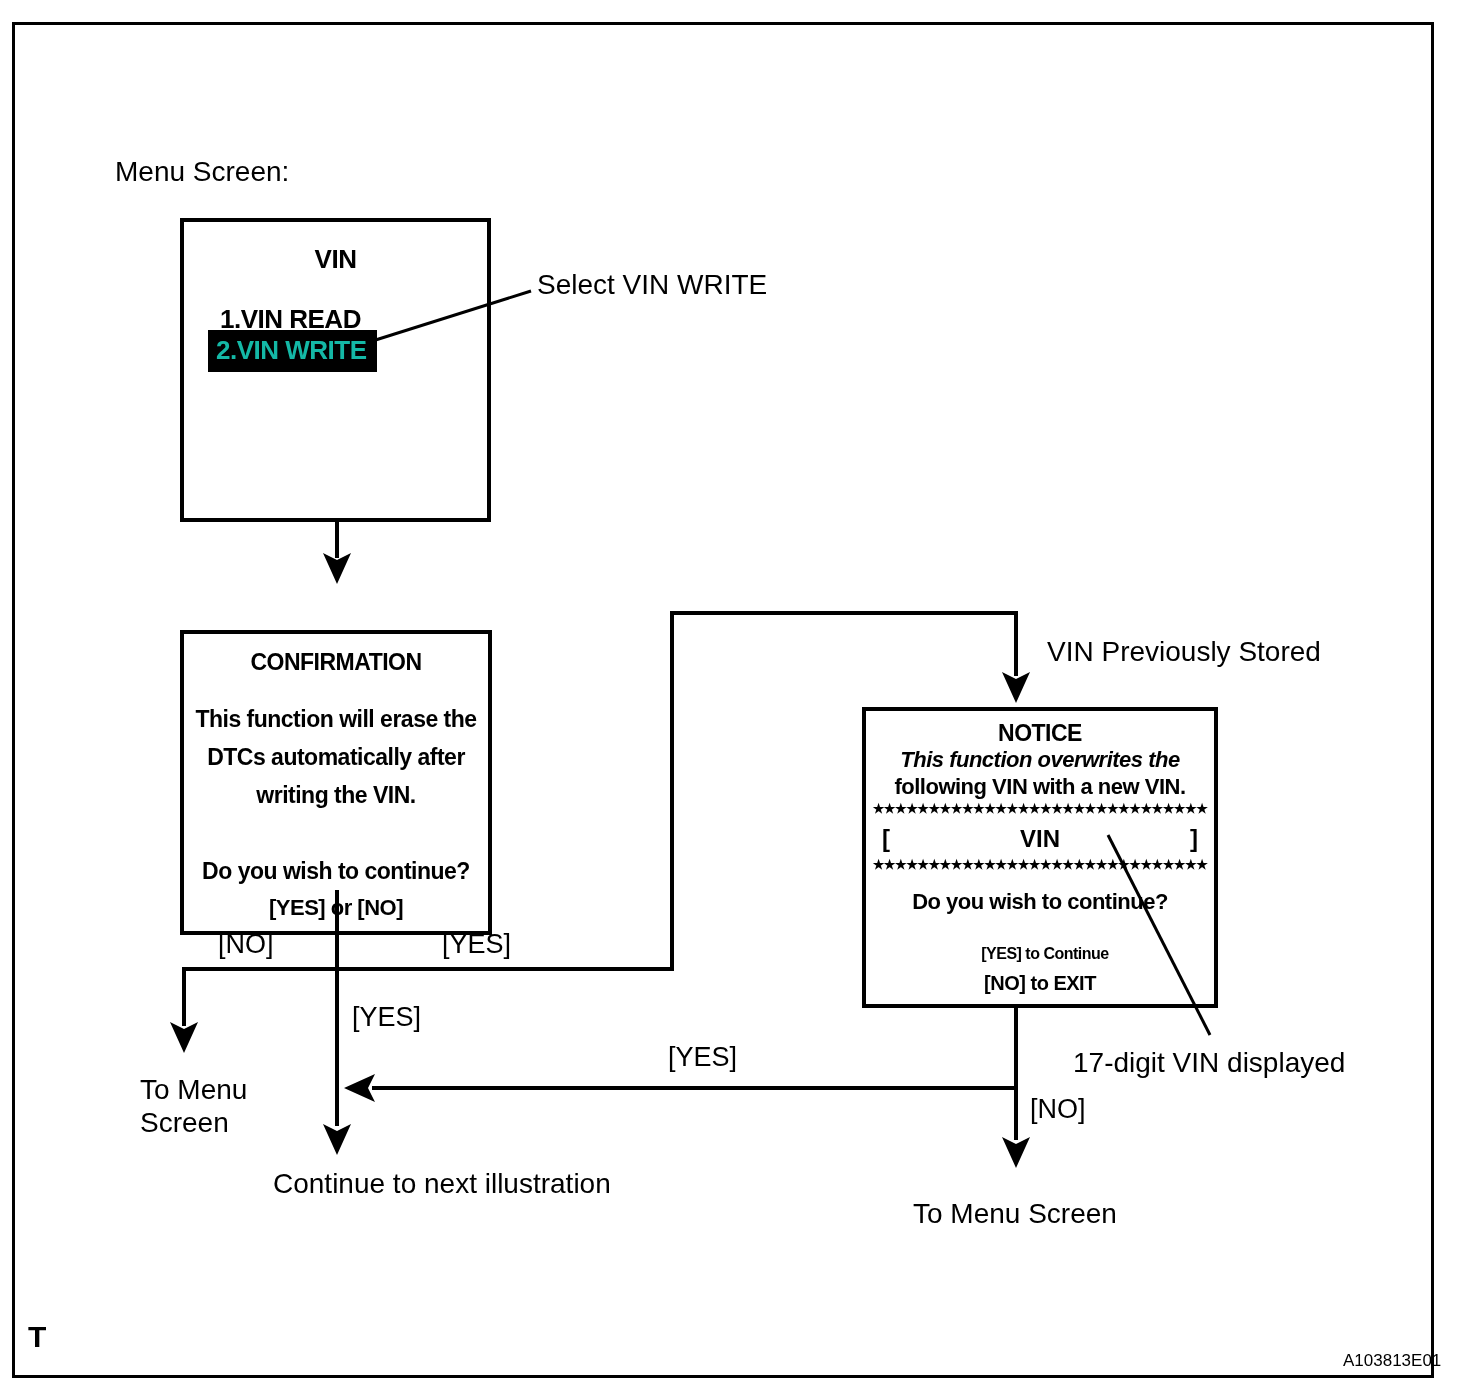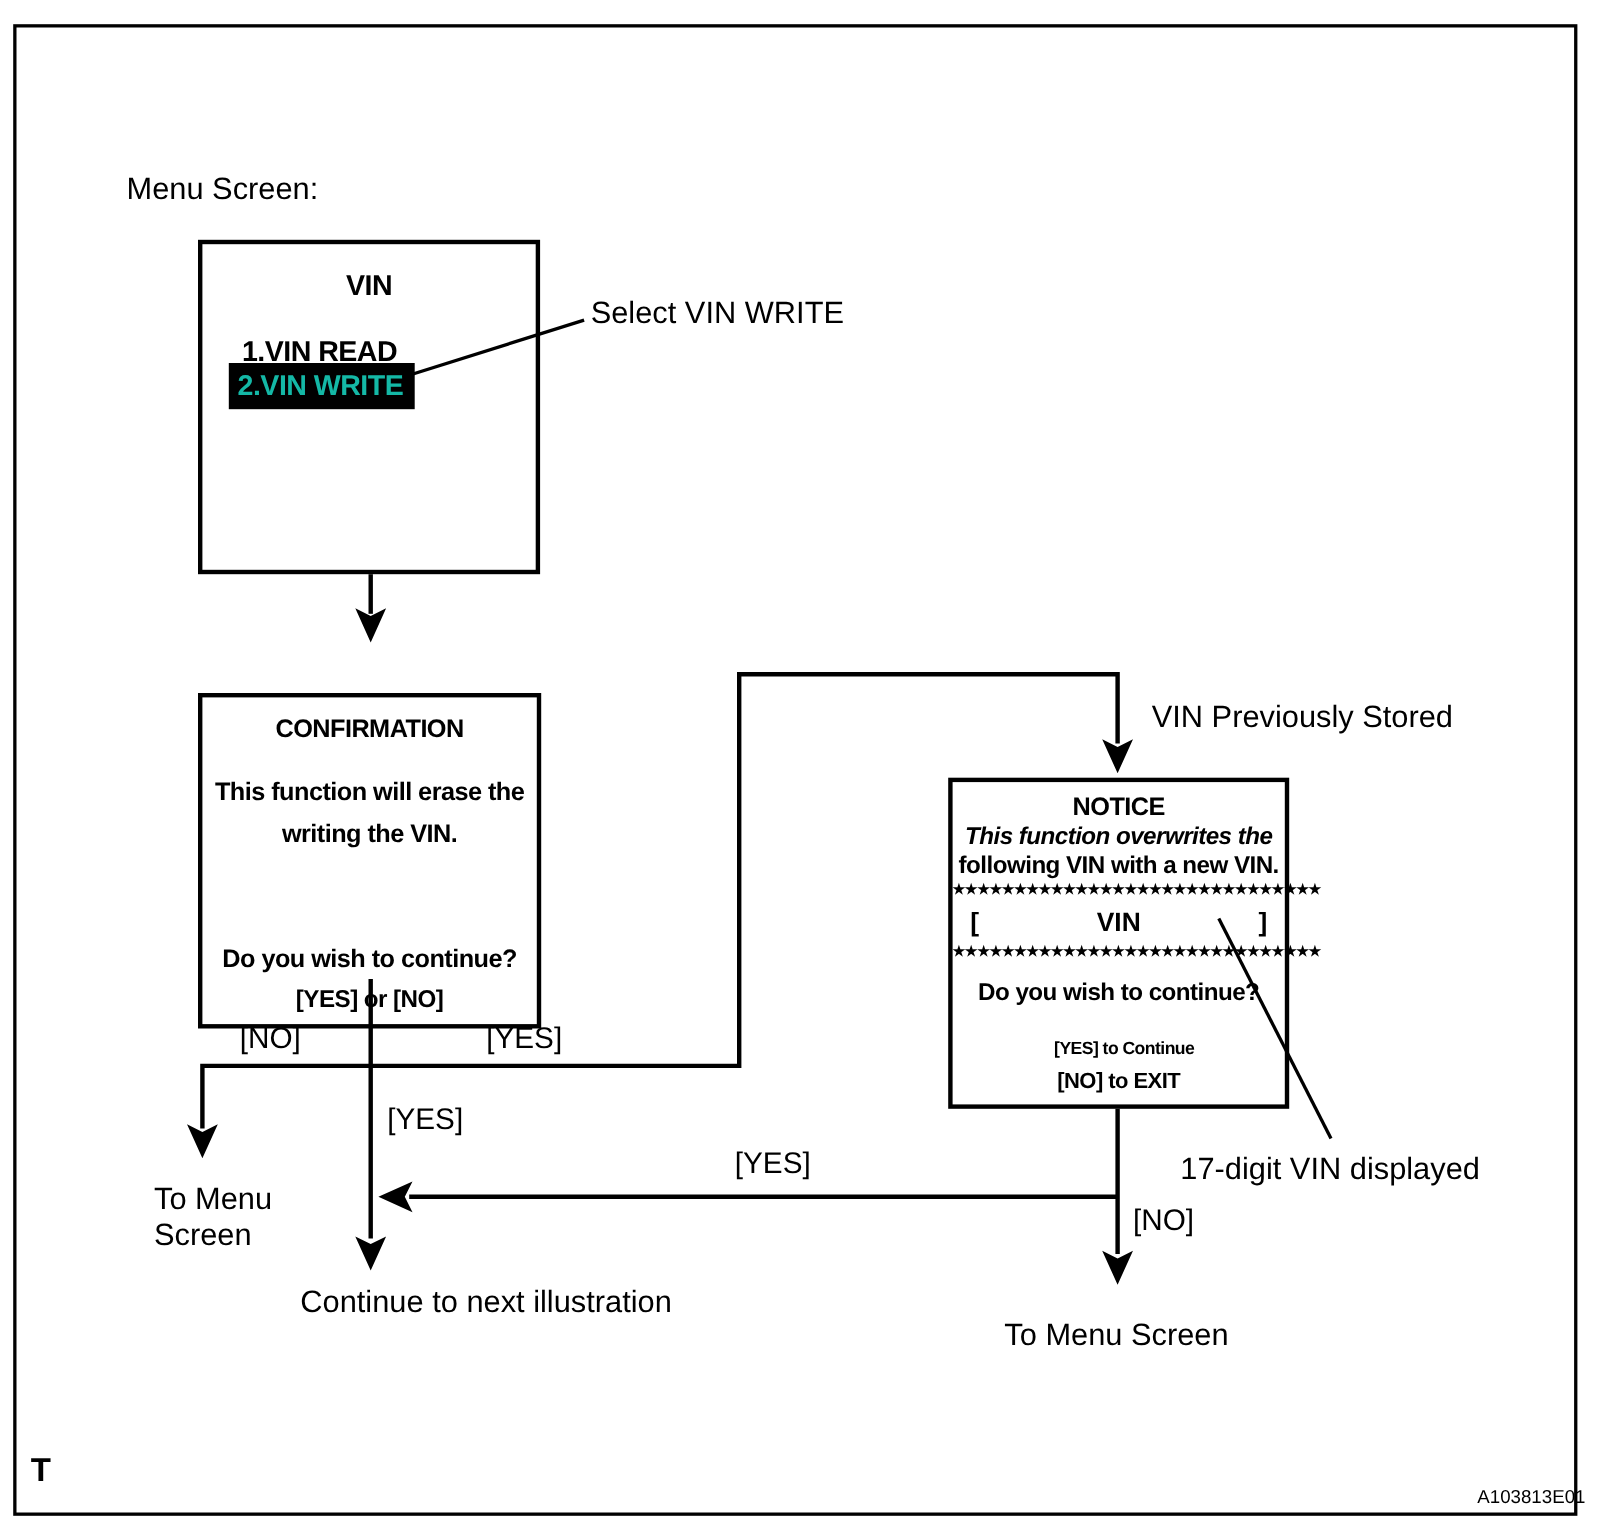--- a/index.html
+++ b/index.html
@@ -46,27 +46,28 @@
   <div class="menu-item" style="top:82px;left:36px;">1.VIN READ</div>
   <div class="menu-item selected" style="top:108px;left:24px;">2.VIN WRITE</div>
 </div>
 
 <div class="abs lbl" style="left:537px;top:271px;">Select VIN WRITE</div>
 
 <div class="flowbox" style="left:180px;top:585px;width:312px;height:305px;margin-top:45px;">
   <div class="bx-title" style="top:15px;">CONFIRMATION</div>
   <div class="conf-body">
     <div>This function will erase the</div>
+    <div>DTCs automatically after</div>
     <div>writing the VIN.</div>
   </div>
   <div class="bx-line" style="top:224px;font-size:23px;">Do you wish to continue?</div>
   <div class="bx-line" style="top:261px;font-size:22px;">[YES] or [NO]</div>
 </div>
 
-<div class="flowbox" style="left:862px;top:707px;width:310px;height:301px;">
+<div class="flowbox" style="left:862px;top:707px;width:356px;height:301px;">
   <div class="bx-title" style="top:9px;">NOTICE</div>
   <div class="bx-line" style="top:36px;font-size:22px;font-style:italic;">This function overwrites the</div>
   <div class="bx-line" style="top:63px;font-size:22px;">following VIN with a new VIN.</div>
   <div class="stars" style="top:90px;">★★★★★★★★★★★★★★★★★★★★★★★★★★★★★★</div>
   <div class="vin-row" style="top:114px;">
     <span>[</span>
     <span>VIN</span>
     <span>]</span>
   </div>
   <div class="stars" style="top:146px;">★★★★★★★★★★★★★★★★★★★★★★★★★★★★★★</div>

